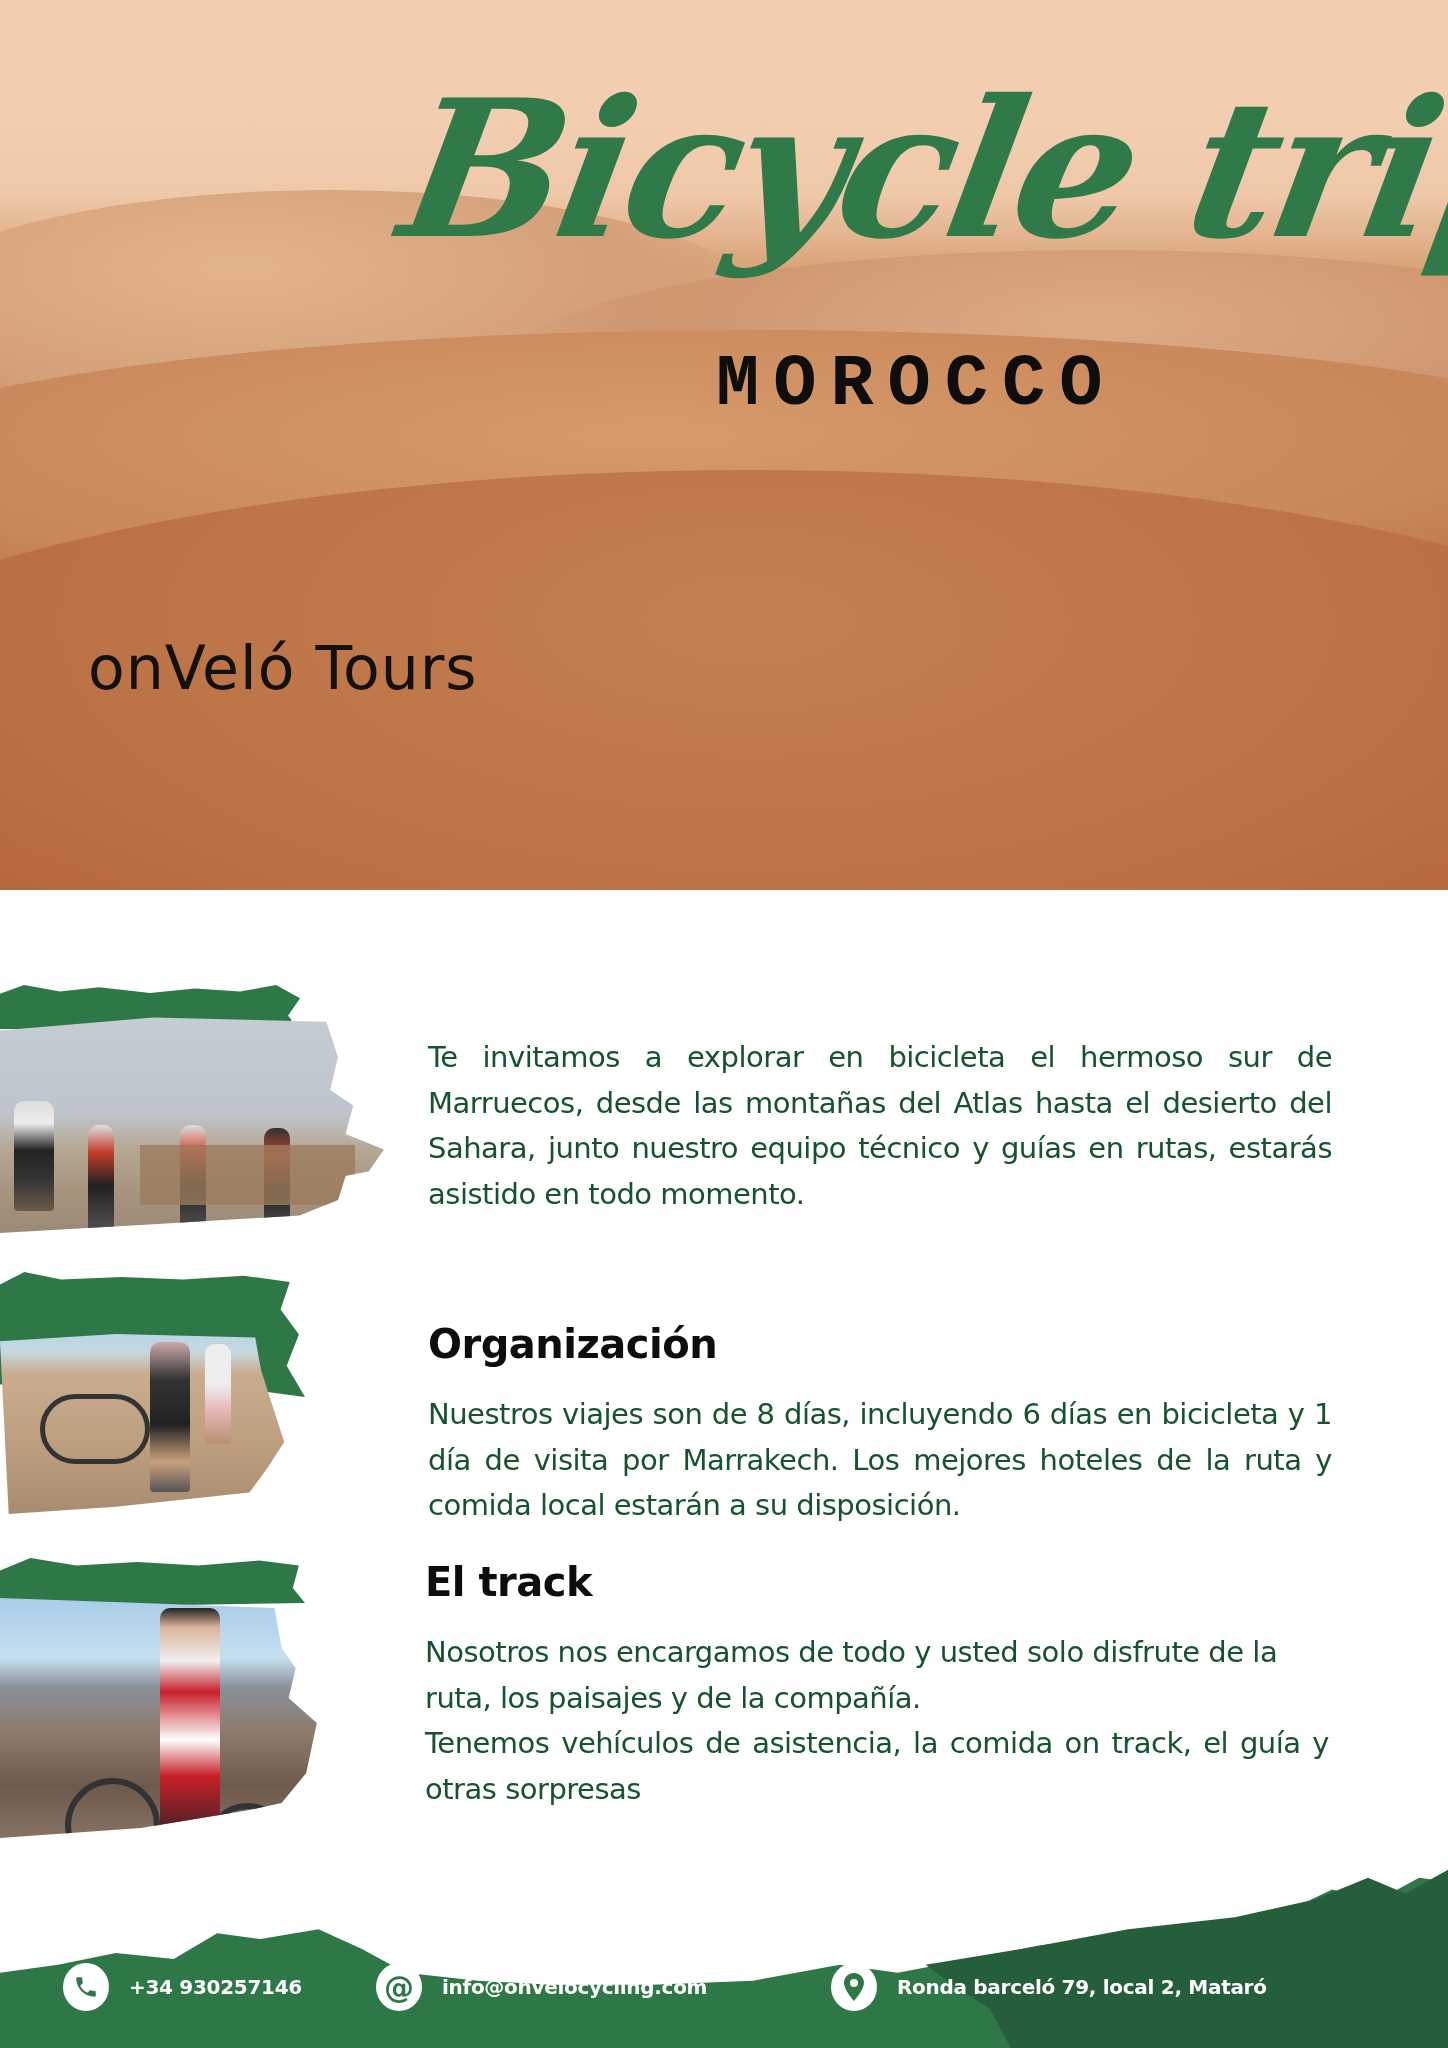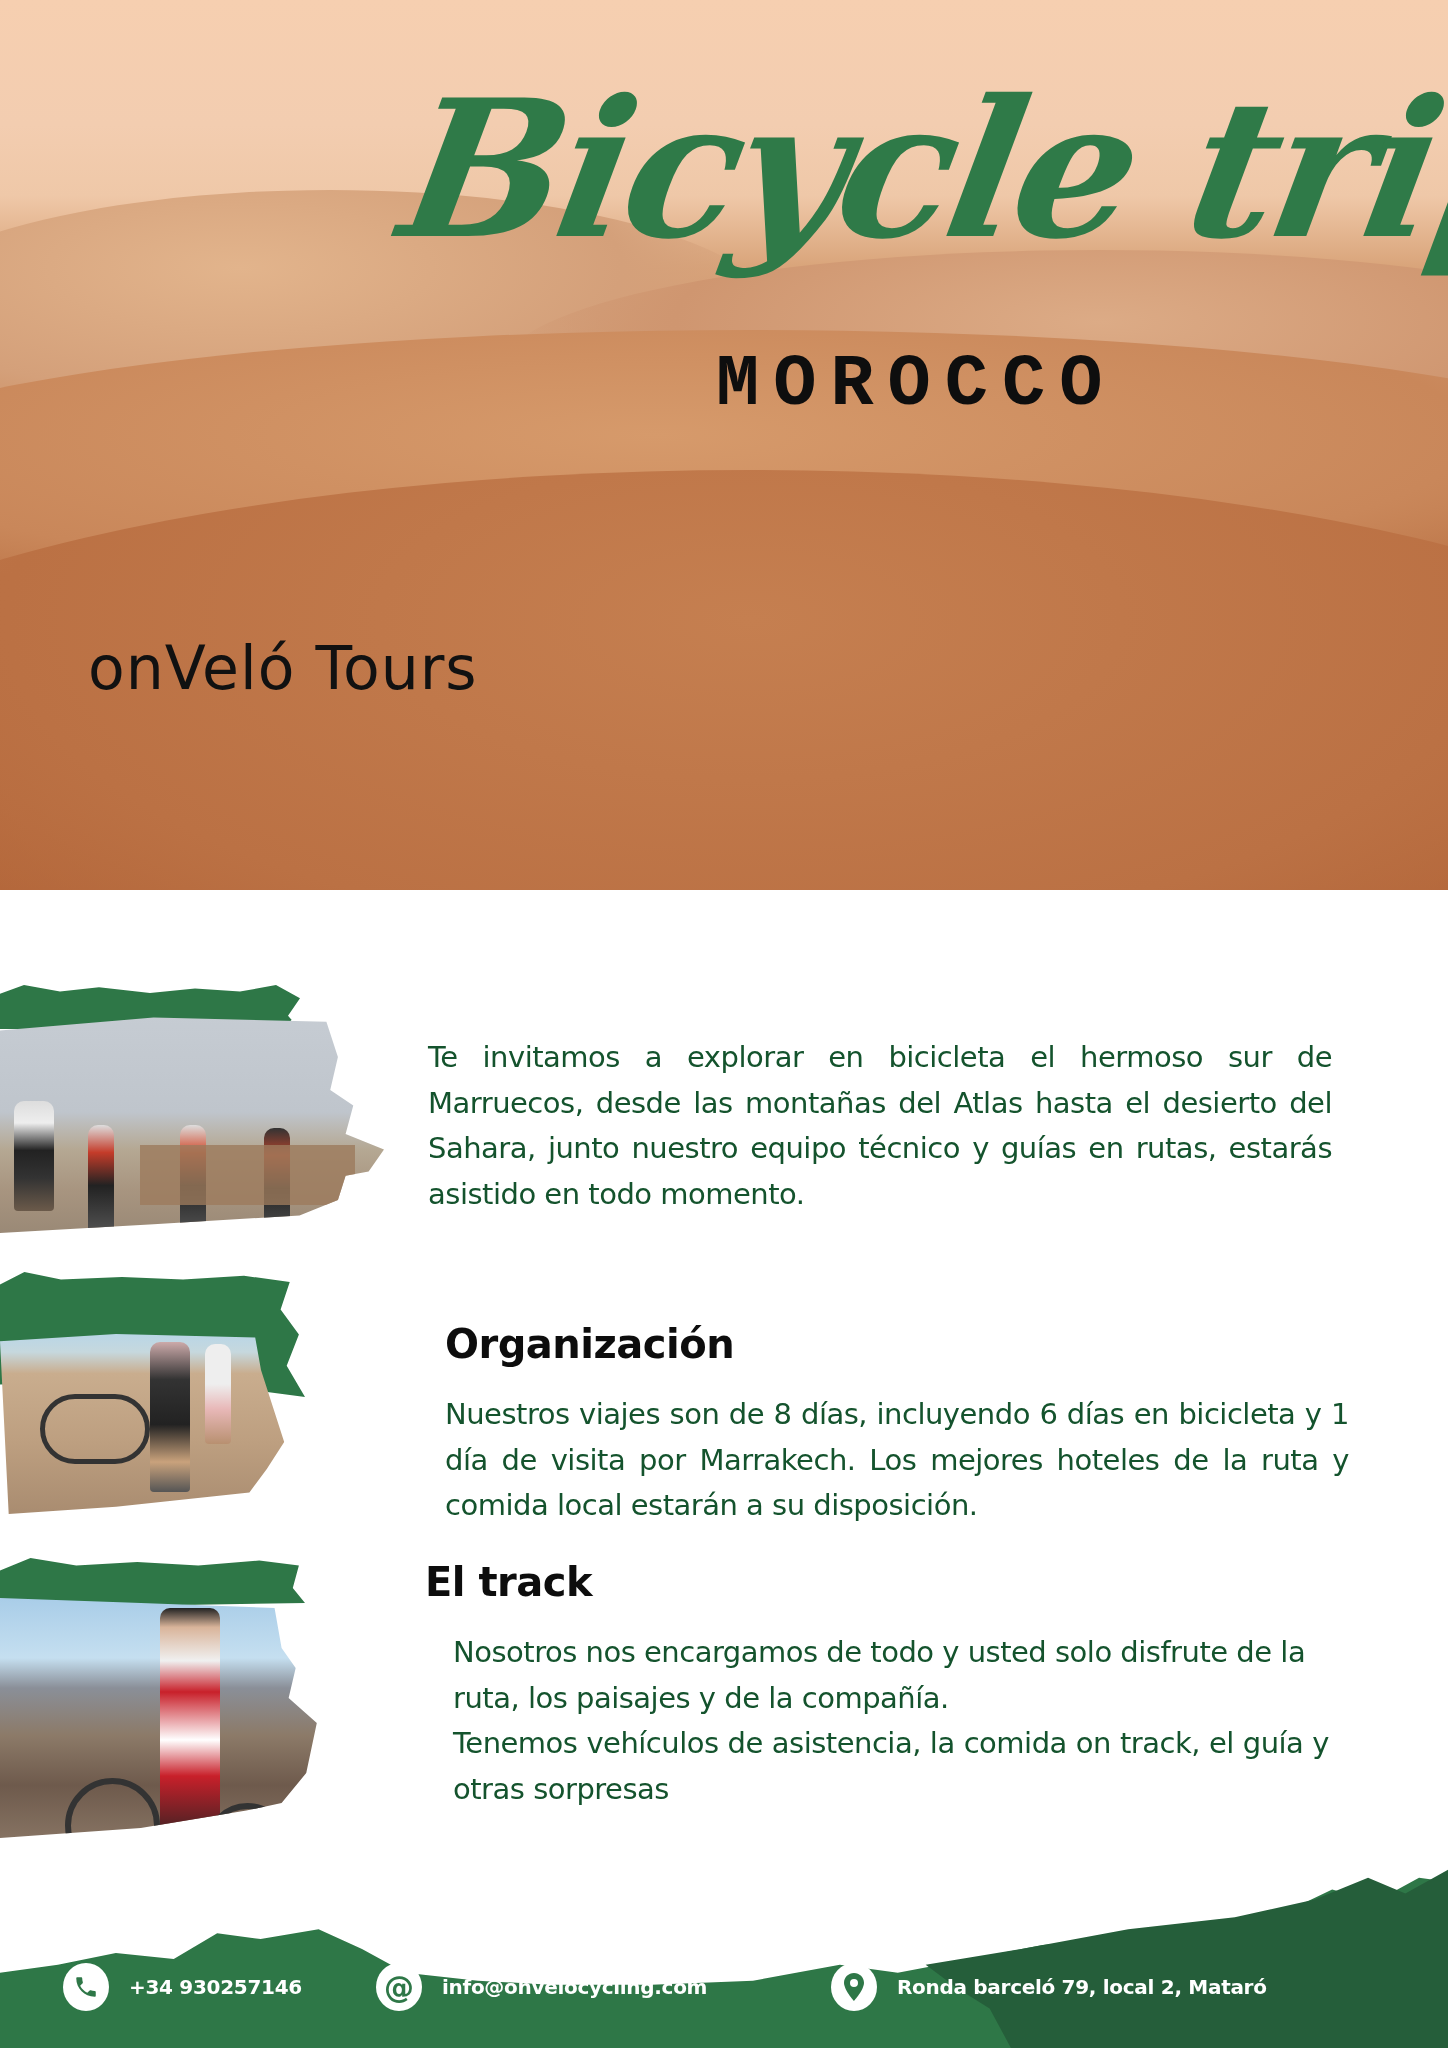--- a/index.html
+++ b/index.html
@@ -65,24 +65,24 @@
   .section h2 {
     font-family: "DejaVu Sans", sans-serif; font-weight: bold; font-size: 40px;
     line-height: 52px; color: #0d0d0d; letter-spacing: -0.5px;
   }
   .section p {
     font-family: "DejaVu Sans", sans-serif; font-weight: normal; font-size: 29px;
     line-height: 45.5px; color: #14532d; text-align: justify; letter-spacing: -0.5px;
   }
   .s1 { top: 1007px; }
   .s1 p { margin-top: 28px; }
-  .s2 { top: 1318px; margin-left: 17px; }
+  .s2 { top: 1318px; }
   .s2 p { margin-top: 22px; }
   .s3 { top: 1556px; left: 425px; }
-  .s3 p { margin-top: 22px; text-align: left; margin-left: 28px; }
+  .s3 p { margin-top: 22px; text-align: left; }
   .s3 p.j { text-align: justify; margin-top: 0; }
 
   
   .footer { position: absolute; left: 0; top: 1850px; width: 1448px; height: 198px; }
   .footer-bg {
     position: absolute; left: 0; top: 0; width: 1448px; height: 198px; background: #2e7747;
     clip-path: polygon(0 62%, 4% 58%, 8% 52%, 12% 55%, 15% 42%, 18% 45%, 22% 40%, 25% 50%, 28% 62%, 33% 66%, 38% 68%, 45% 68%, 52% 66%, 58% 58%, 62% 62%, 67% 55%, 72% 48%, 78% 44%, 84% 40%, 88% 34%, 92% 20%, 95% 26%, 98% 14%, 100% 16%, 100% 100%, 0 100%);
   }
   .footer-dark {
     position: absolute; left: 915px; top: 0; width: 533px; height: 198px; background: #255e3a;

